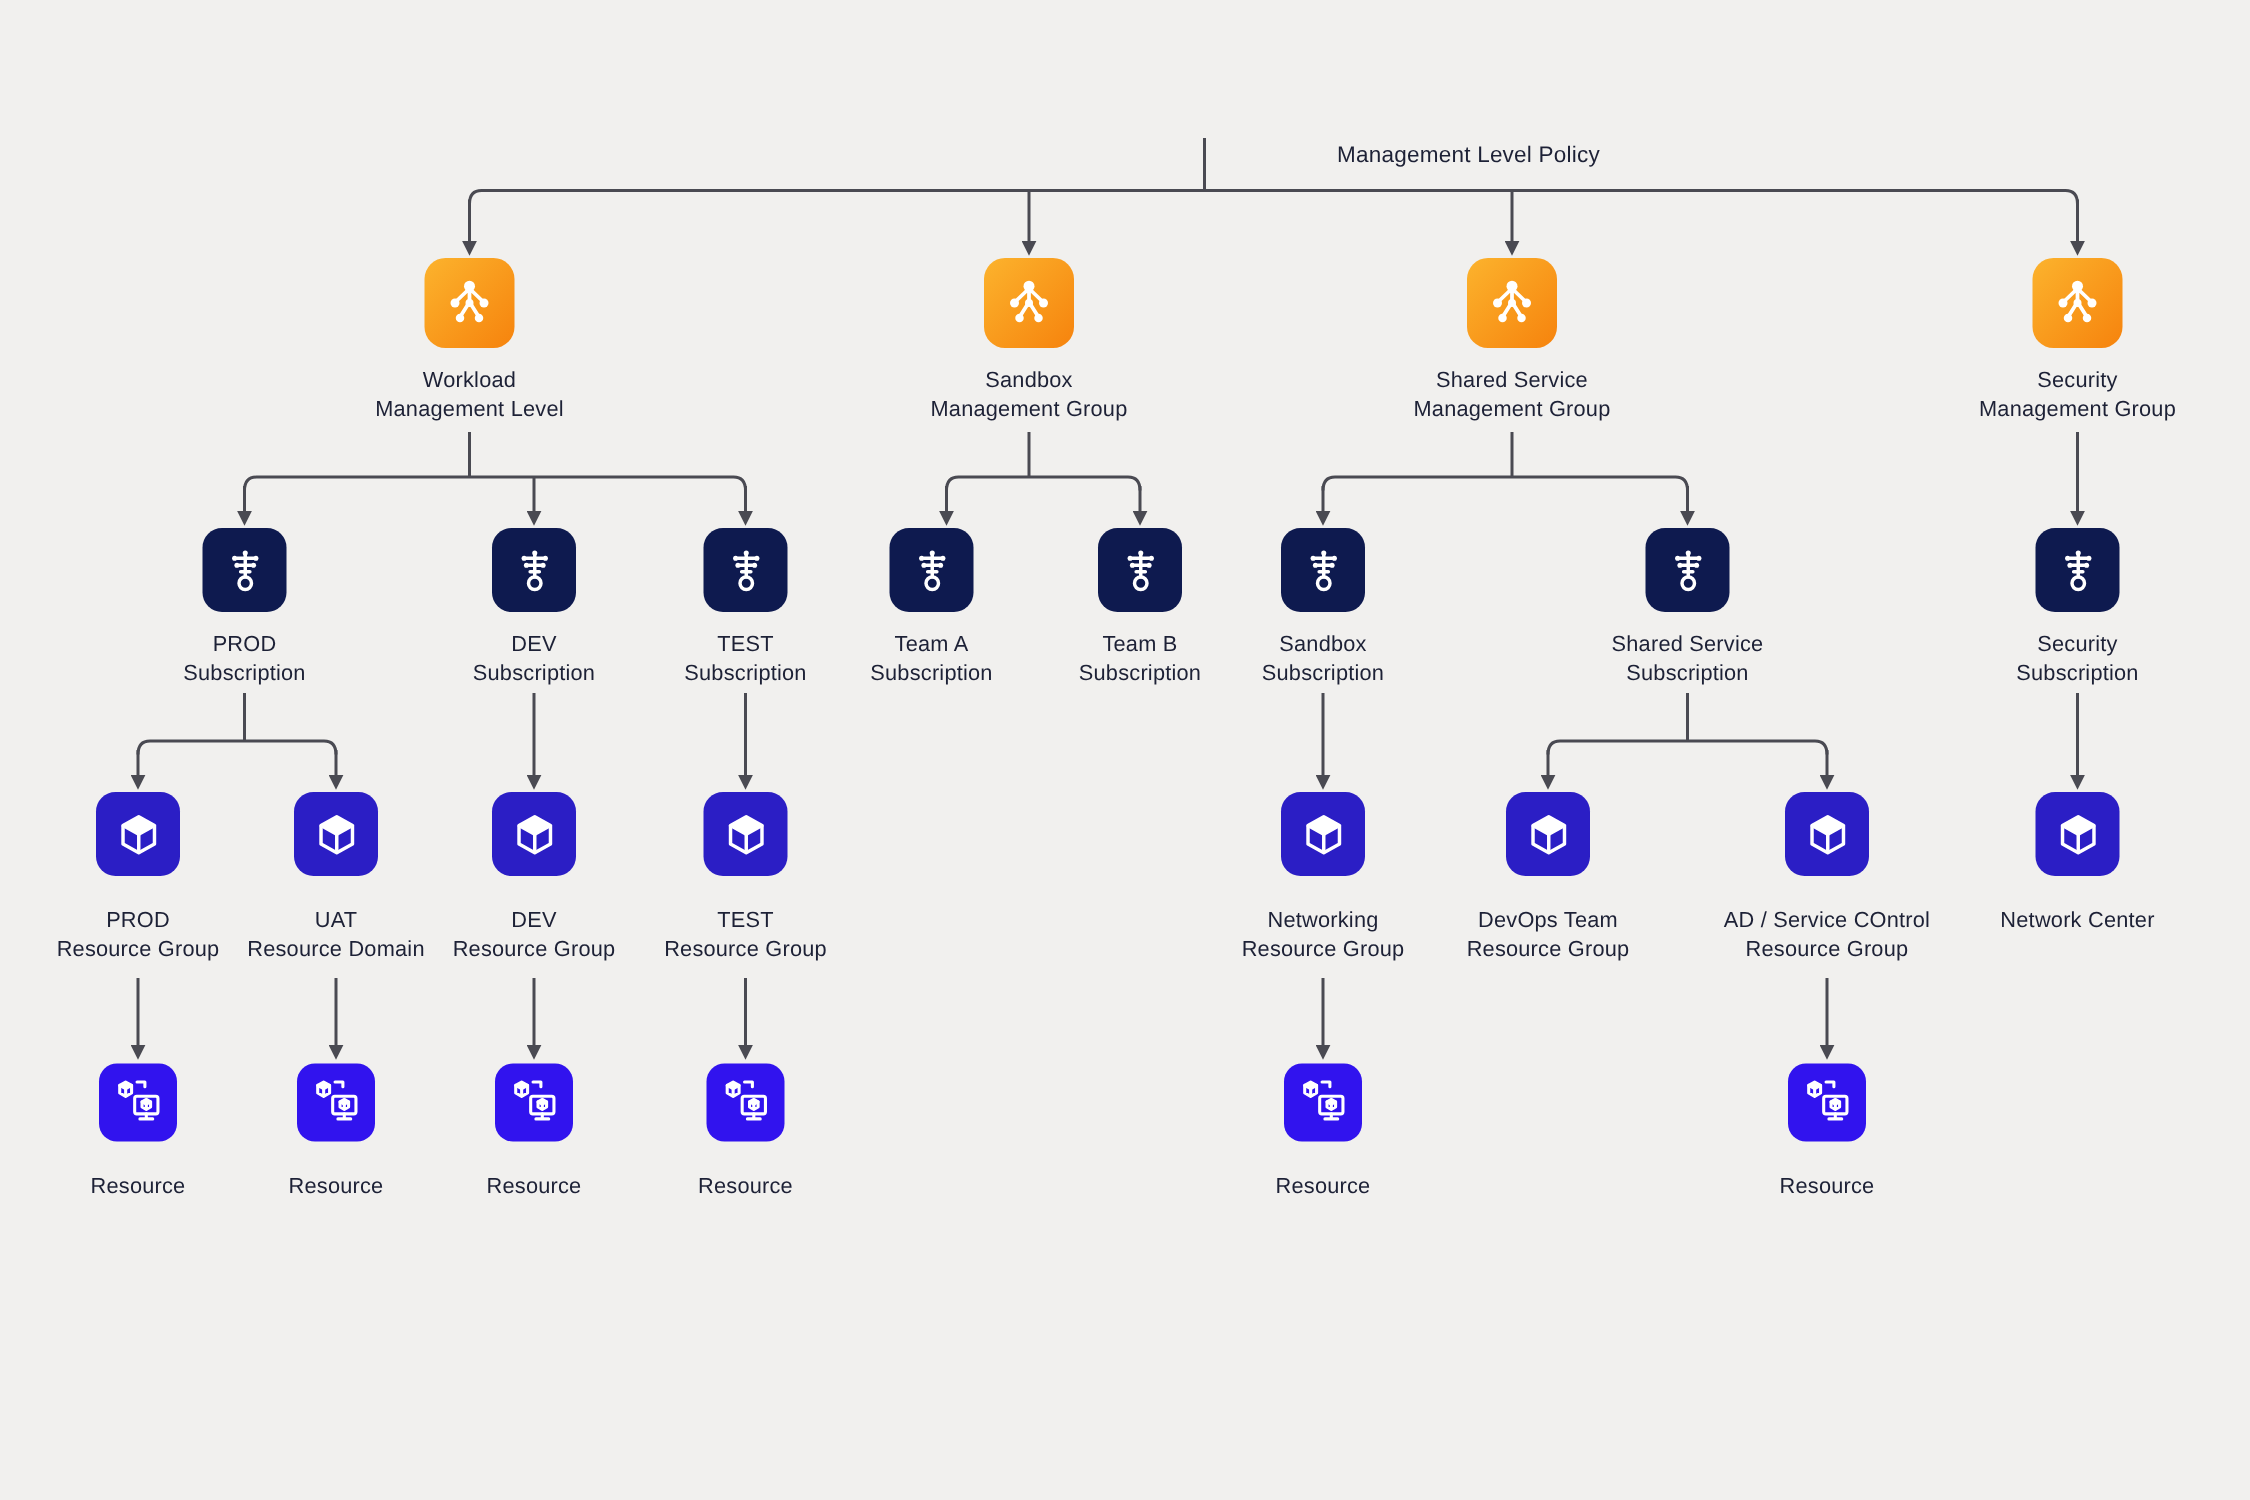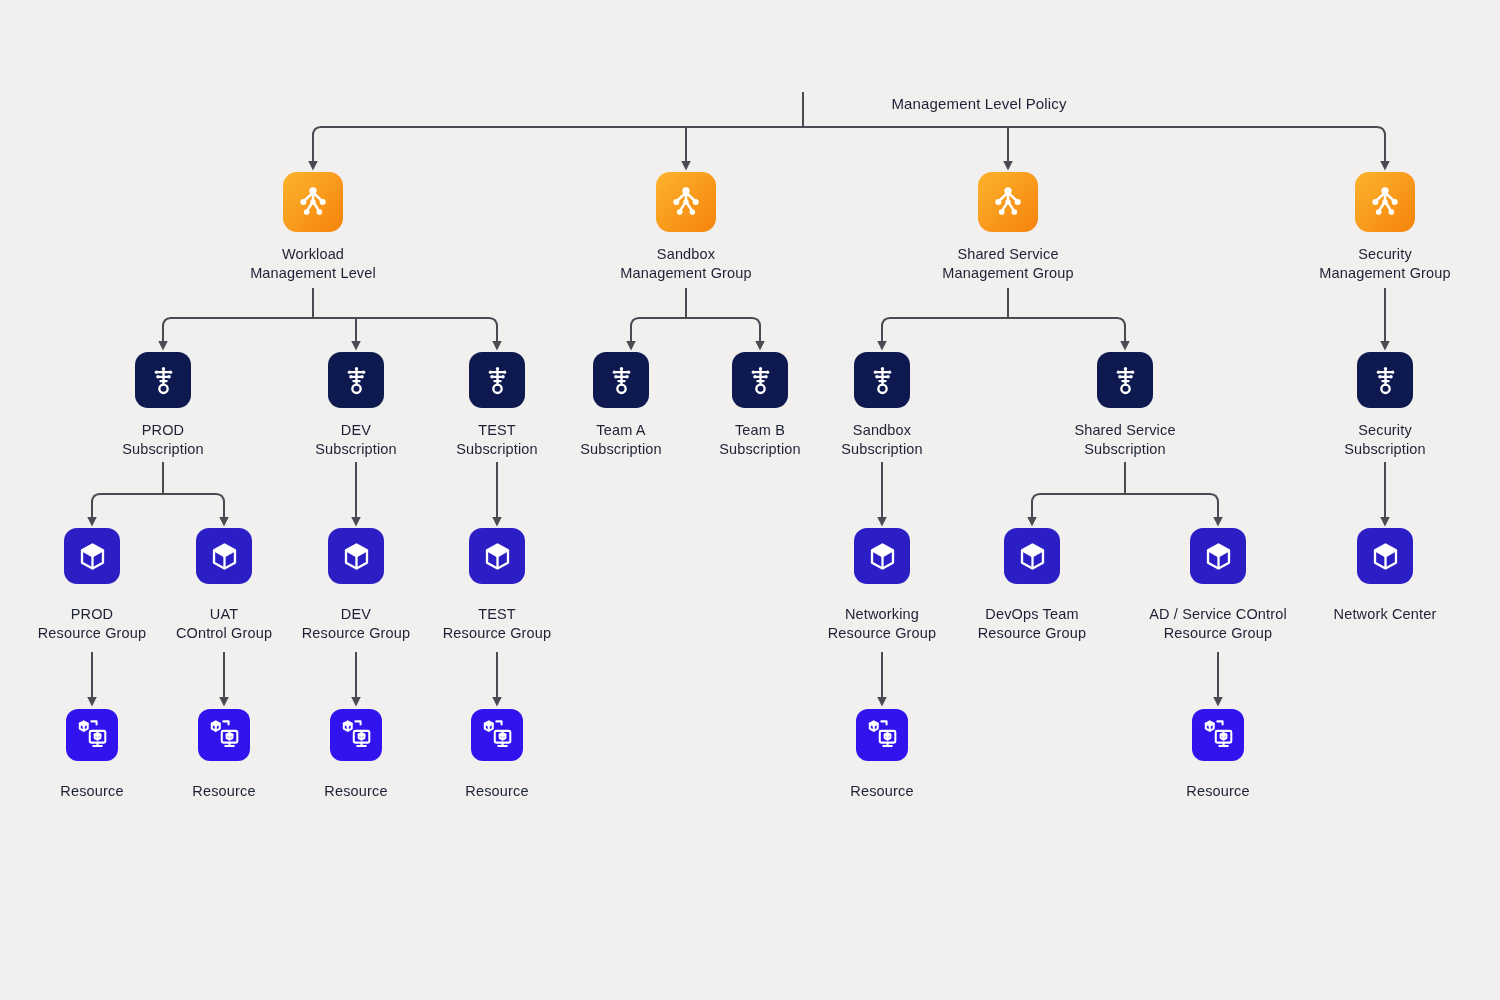--- a/index.html
+++ b/index.html
@@ -293,21 +293,21 @@
     <div class="label">PROD
 Resource Group</div>
   </div>
   <div class="node gap-lg" style="left:134px; top:528px; width:180px;">
     <div class="icon rg s56">
         <svg viewBox="0 0 24 24">
           <use href="#i-rg"></use>
         </svg>
       </div>
     <div class="label">UAT
-COntrol Group</div>
+Resource Domain</div>
   </div>
   <div class="node gap-lg" style="left:266px; top:528px; width:180px;">
     <div class="icon rg s56">
         <svg viewBox="0 0 24 24">
           <use href="#i-rg"></use>
         </svg>
       </div>
     <div class="label">DEV
 Resource Group</div>
   </div>

